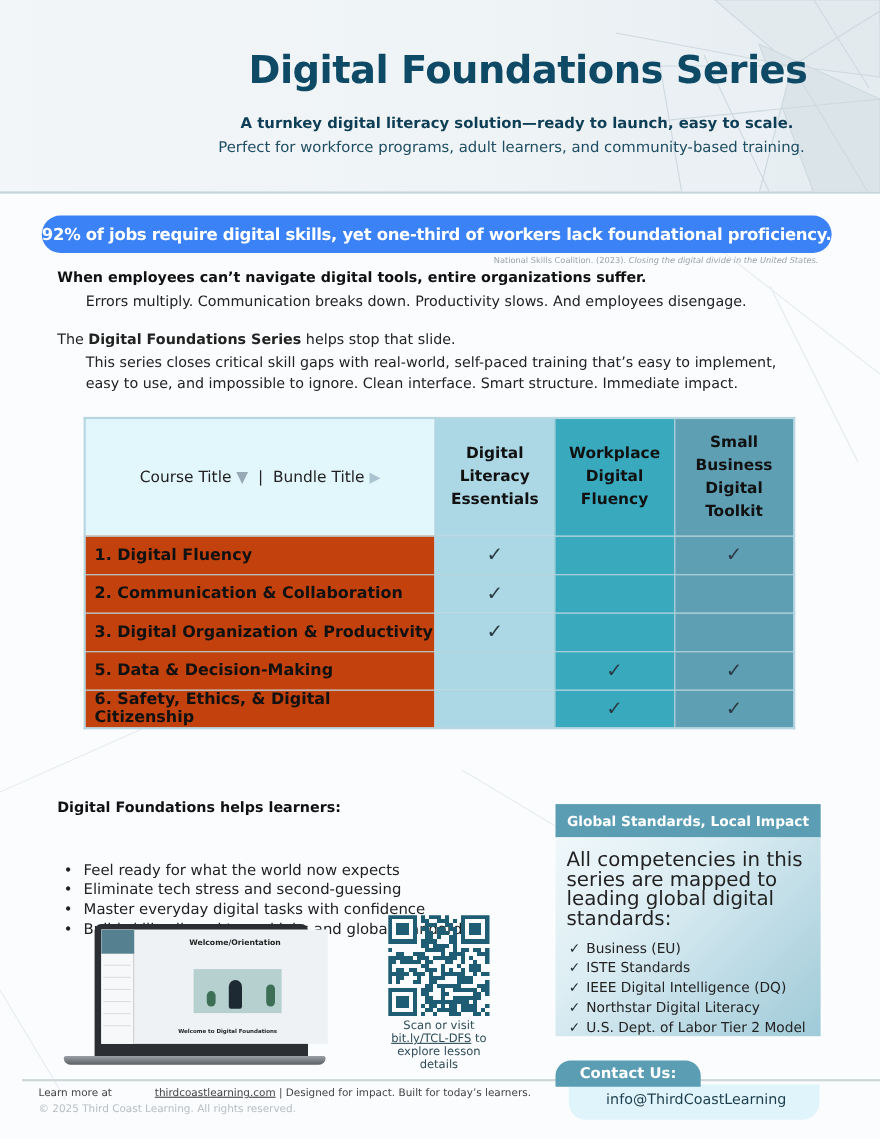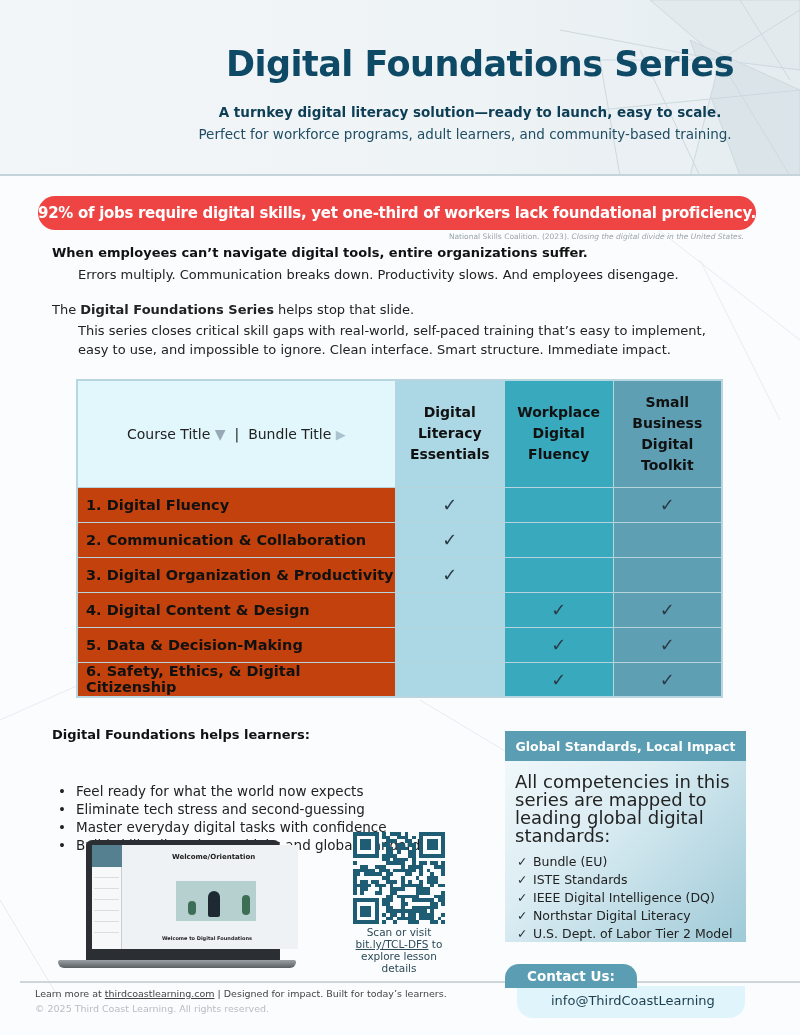--- a/index.html
+++ b/index.html
@@ -33,21 +33,21 @@
     position: absolute; left: 170px; top: 104px; width: 600px; text-align: center;
     font-size: 13.5px; font-weight: bold; color: #0e3e56;
   }
   .subtitle2 {
     position: absolute; left: 120px; top: 126px; width: 690px; text-align: center;
     font-size: 13.5px; color: #1f4d63;
   }
   
   .banner {
     position: absolute; left: 38px; top: 196px; width: 718px; height: 34px;
-    background: #ef4444; border-radius: 17px;
+    background: #3b82f6; border-radius: 17px;
     color: #fff; font-weight: bold; font-size: 15px;
     display: flex; align-items: center; justify-content: center;
     letter-spacing: -0.3px;
   }
   .citation {
     position: absolute; right: 56px; top: 232px;
     font-size: 7.5px; color: #9aa4aa;
   }
   .citation i { font-style: italic; text-align: center; }
   .p-bold {
@@ -124,21 +124,21 @@
     height: 30px; background: #5b9db3; color: #fff; font-weight: bold; font-size: 12.5px;
     display: flex; align-items: center; justify-content: center;
   }
   .std-intro { padding: 12px 0 0 10px; font-size: 18px; color: #222; line-height: 18px; width: 230px; }
   .std-list { list-style: none; padding: 8px 0 0 12px; }
   .std-list li { font-size: 12.5px; color: #222; line-height: 18px; }
   .std-list li .ck { display: inline-block; width: 16px; font-weight: bold; color: #1a2a33; }
   
   .footer-line { position: absolute; left: 20px; top: 981px; width: 780px; height: 1.5px; background: #cfd6da; }
   .footer1 { position: absolute; left: 35px; top: 988px; font-size: 9.5px; color: #444; }
-  .footer1 a { color: #444; text-decoration: underline; }
+  .footer1 a { color: #444; text-decoration: underline; margin-left: 36px; }
   .footer2 { position: absolute; left: 35px; top: 1003px; font-size: 9.5px; color: #b7bdc1; }
   .contact-tab {
     position: absolute; left: 505px; top: 964px; width: 132px; height: 24px;
     background: #5b9db3; border-radius: 14px 14px 0 0;
     color: #fff; font-size: 13.5px; font-weight: bold; padding-left: 22px; line-height: 24px;
   }
   .contact-email {
     position: absolute; left: 517px; top: 986px; width: 228px; height: 32px;
     background: #dff4fb; border-radius: 0 0 16px 16px;
     font-size: 13px; color: #1c3d4c; line-height: 30px; padding-left: 34px;
@@ -225,26 +225,20 @@
         <td class="row-title">2. Communication &amp; Collaboration</td>
         <td class="check c1"><span>✓</span></td>
         <td class="check c2"></td>
         <td class="check c3"></td>
       </tr>
       <tr>
         <td class="row-title">3. Digital Organization &amp; Productivity</td>
         <td class="check c1"><span>✓</span></td>
         <td class="check c2"></td>
         <td class="check c3"></td>
-      </tr>
-      <tr>
-        <td class="row-title">4. Digital Content &amp; Design</td>
-        <td class="check c1"></td>
-        <td class="check c2"><span>✓</span></td>
-        <td class="check c3"><span>✓</span></td>
       </tr>
       <tr>
         <td class="row-title">5. Data &amp; Decision-Making</td>
         <td class="check c1"></td>
         <td class="check c2"><span>✓</span></td>
         <td class="check c3"><span>✓</span></td>
       </tr>
       <tr>
         <td class="row-title">6. Safety, Ethics, &amp; Digital Citizenship</td>
         <td class="check c1"></td>
@@ -548,21 +542,21 @@
   </svg>
 <div class="qr-caption">
   <span>Scan or visit</span><br>
   <u>bit.ly/TCL-DFS</u><span> to explore lesson details</span>
 </div>
 
 <div class="std-box">
   <div class="std-head">Global Standards, Local Impact</div>
   <div class="std-intro">All competencies in this series are mapped to leading global digital standards:</div>
   <ul class="std-list">
-    <li><span class="ck">✓</span><span>Bundle (EU)</span></li>
+    <li><span class="ck">✓</span><span>Business (EU)</span></li>
     <li><span class="ck">✓</span><span>ISTE Standards</span></li>
     <li><span class="ck">✓</span><span>IEEE Digital Intelligence (DQ)</span></li>
     <li><span class="ck">✓</span><span>Northstar Digital Literacy</span></li>
     <li><span class="ck">✓</span><span>U.S. Dept. of Labor Tier 2 Model</span></li>
   </ul>
 </div>
 
 <div class="footer-line"></div>
 <div class="footer1"><span>Learn more at </span><a>thirdcoastlearning.com</a><span> | Designed for impact. Built for today’s learners.</span></div>
 <div class="footer2">© 2025 Third Coast Learning. All rights reserved.</div>

